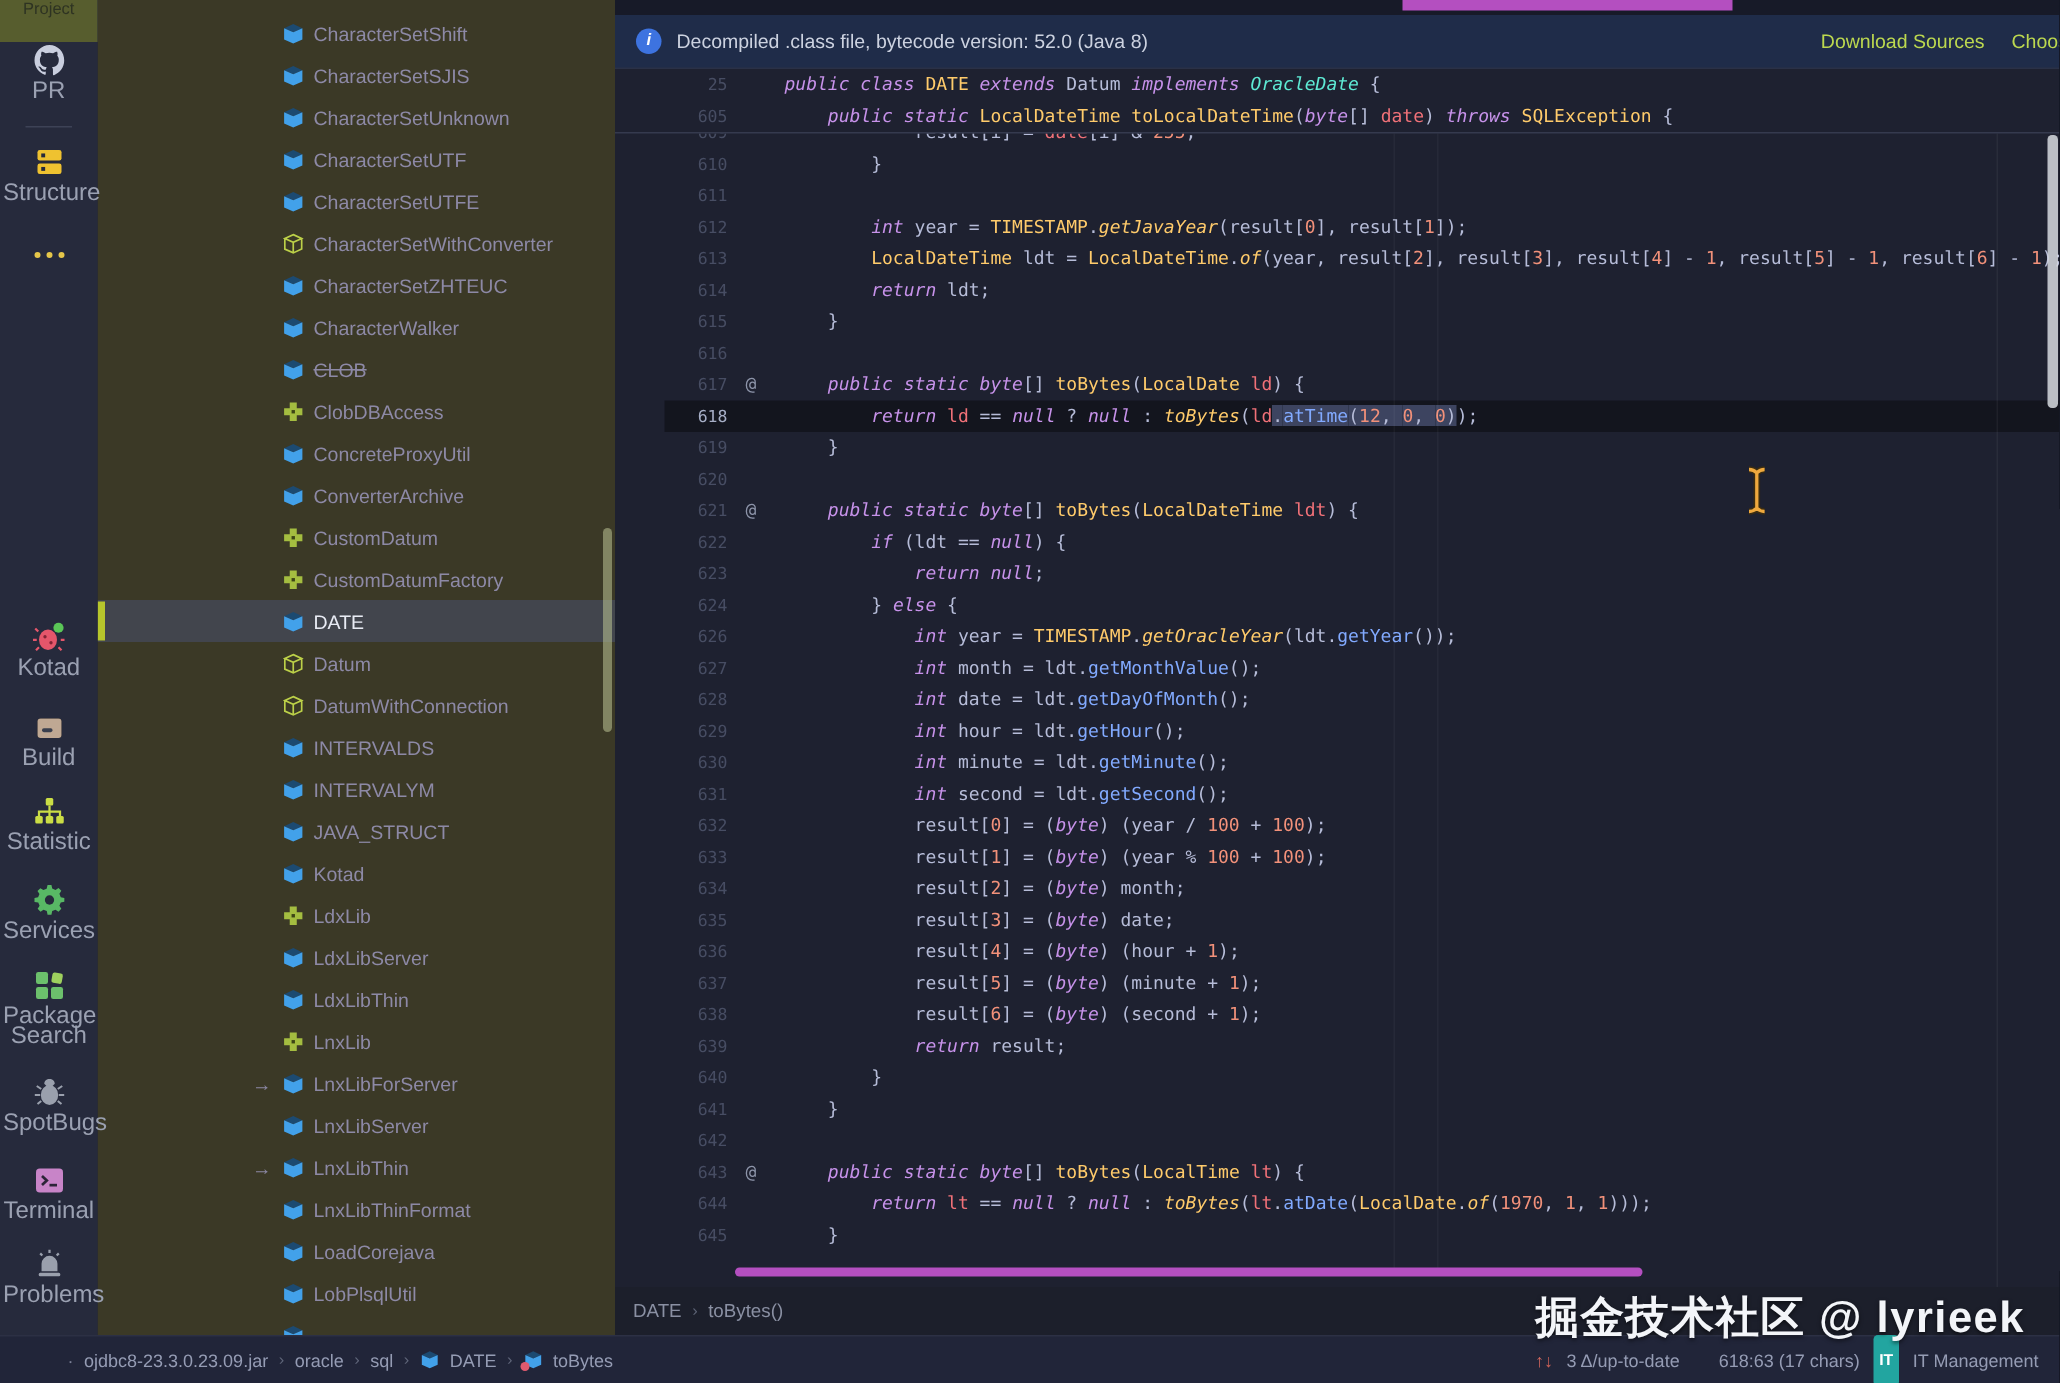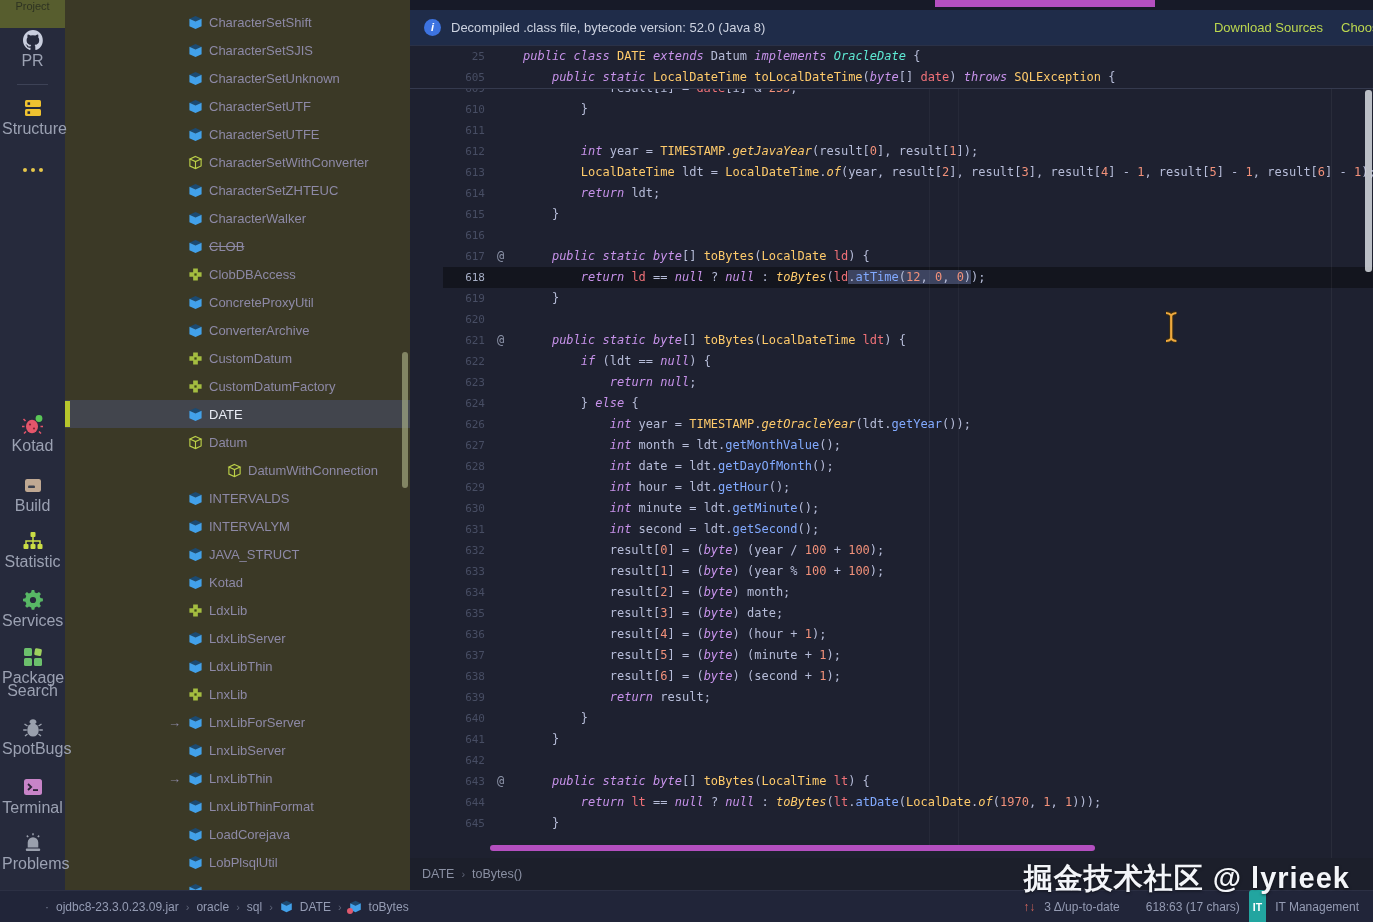--- a/index.html
+++ b/index.html
@@ -354,21 +354,21 @@
         <span class="tree-label">DATE</span>
       </div>
       <div class="tree-row" style="top: 428px;">
         <span class="tree-icon">
           <svg width="15" height="15" viewBox="0 0 16 16">
             <path fill="none" stroke="#bcd048" stroke-width="1.2" d="M8 1.5 14 4.2 8 7 2 4.2zM2 4.2v7.6L8 14.5l6-2.8V4.2M8 7v7.5"></path>
           </svg>
         </span>
         <span class="tree-label">Datum</span>
       </div>
-      <div class="tree-row" style="top: 456px; padding-left: 39px;">
+      <div class="tree-row" style="top: 456px;">
         <span class="tree-icon">
           <svg width="15" height="15" viewBox="0 0 16 16">
             <path fill="none" stroke="#bcd048" stroke-width="1.2" d="M8 1.5 14 4.2 8 7 2 4.2zM2 4.2v7.6L8 14.5l6-2.8V4.2M8 7v7.5"></path>
           </svg>
         </span>
         <span class="tree-label">DatumWithConnection</span>
       </div>
       <div class="tree-row" style="top: 484px;">
         <span class="tree-icon">
           <svg width="15" height="15" viewBox="0 0 16 16">

